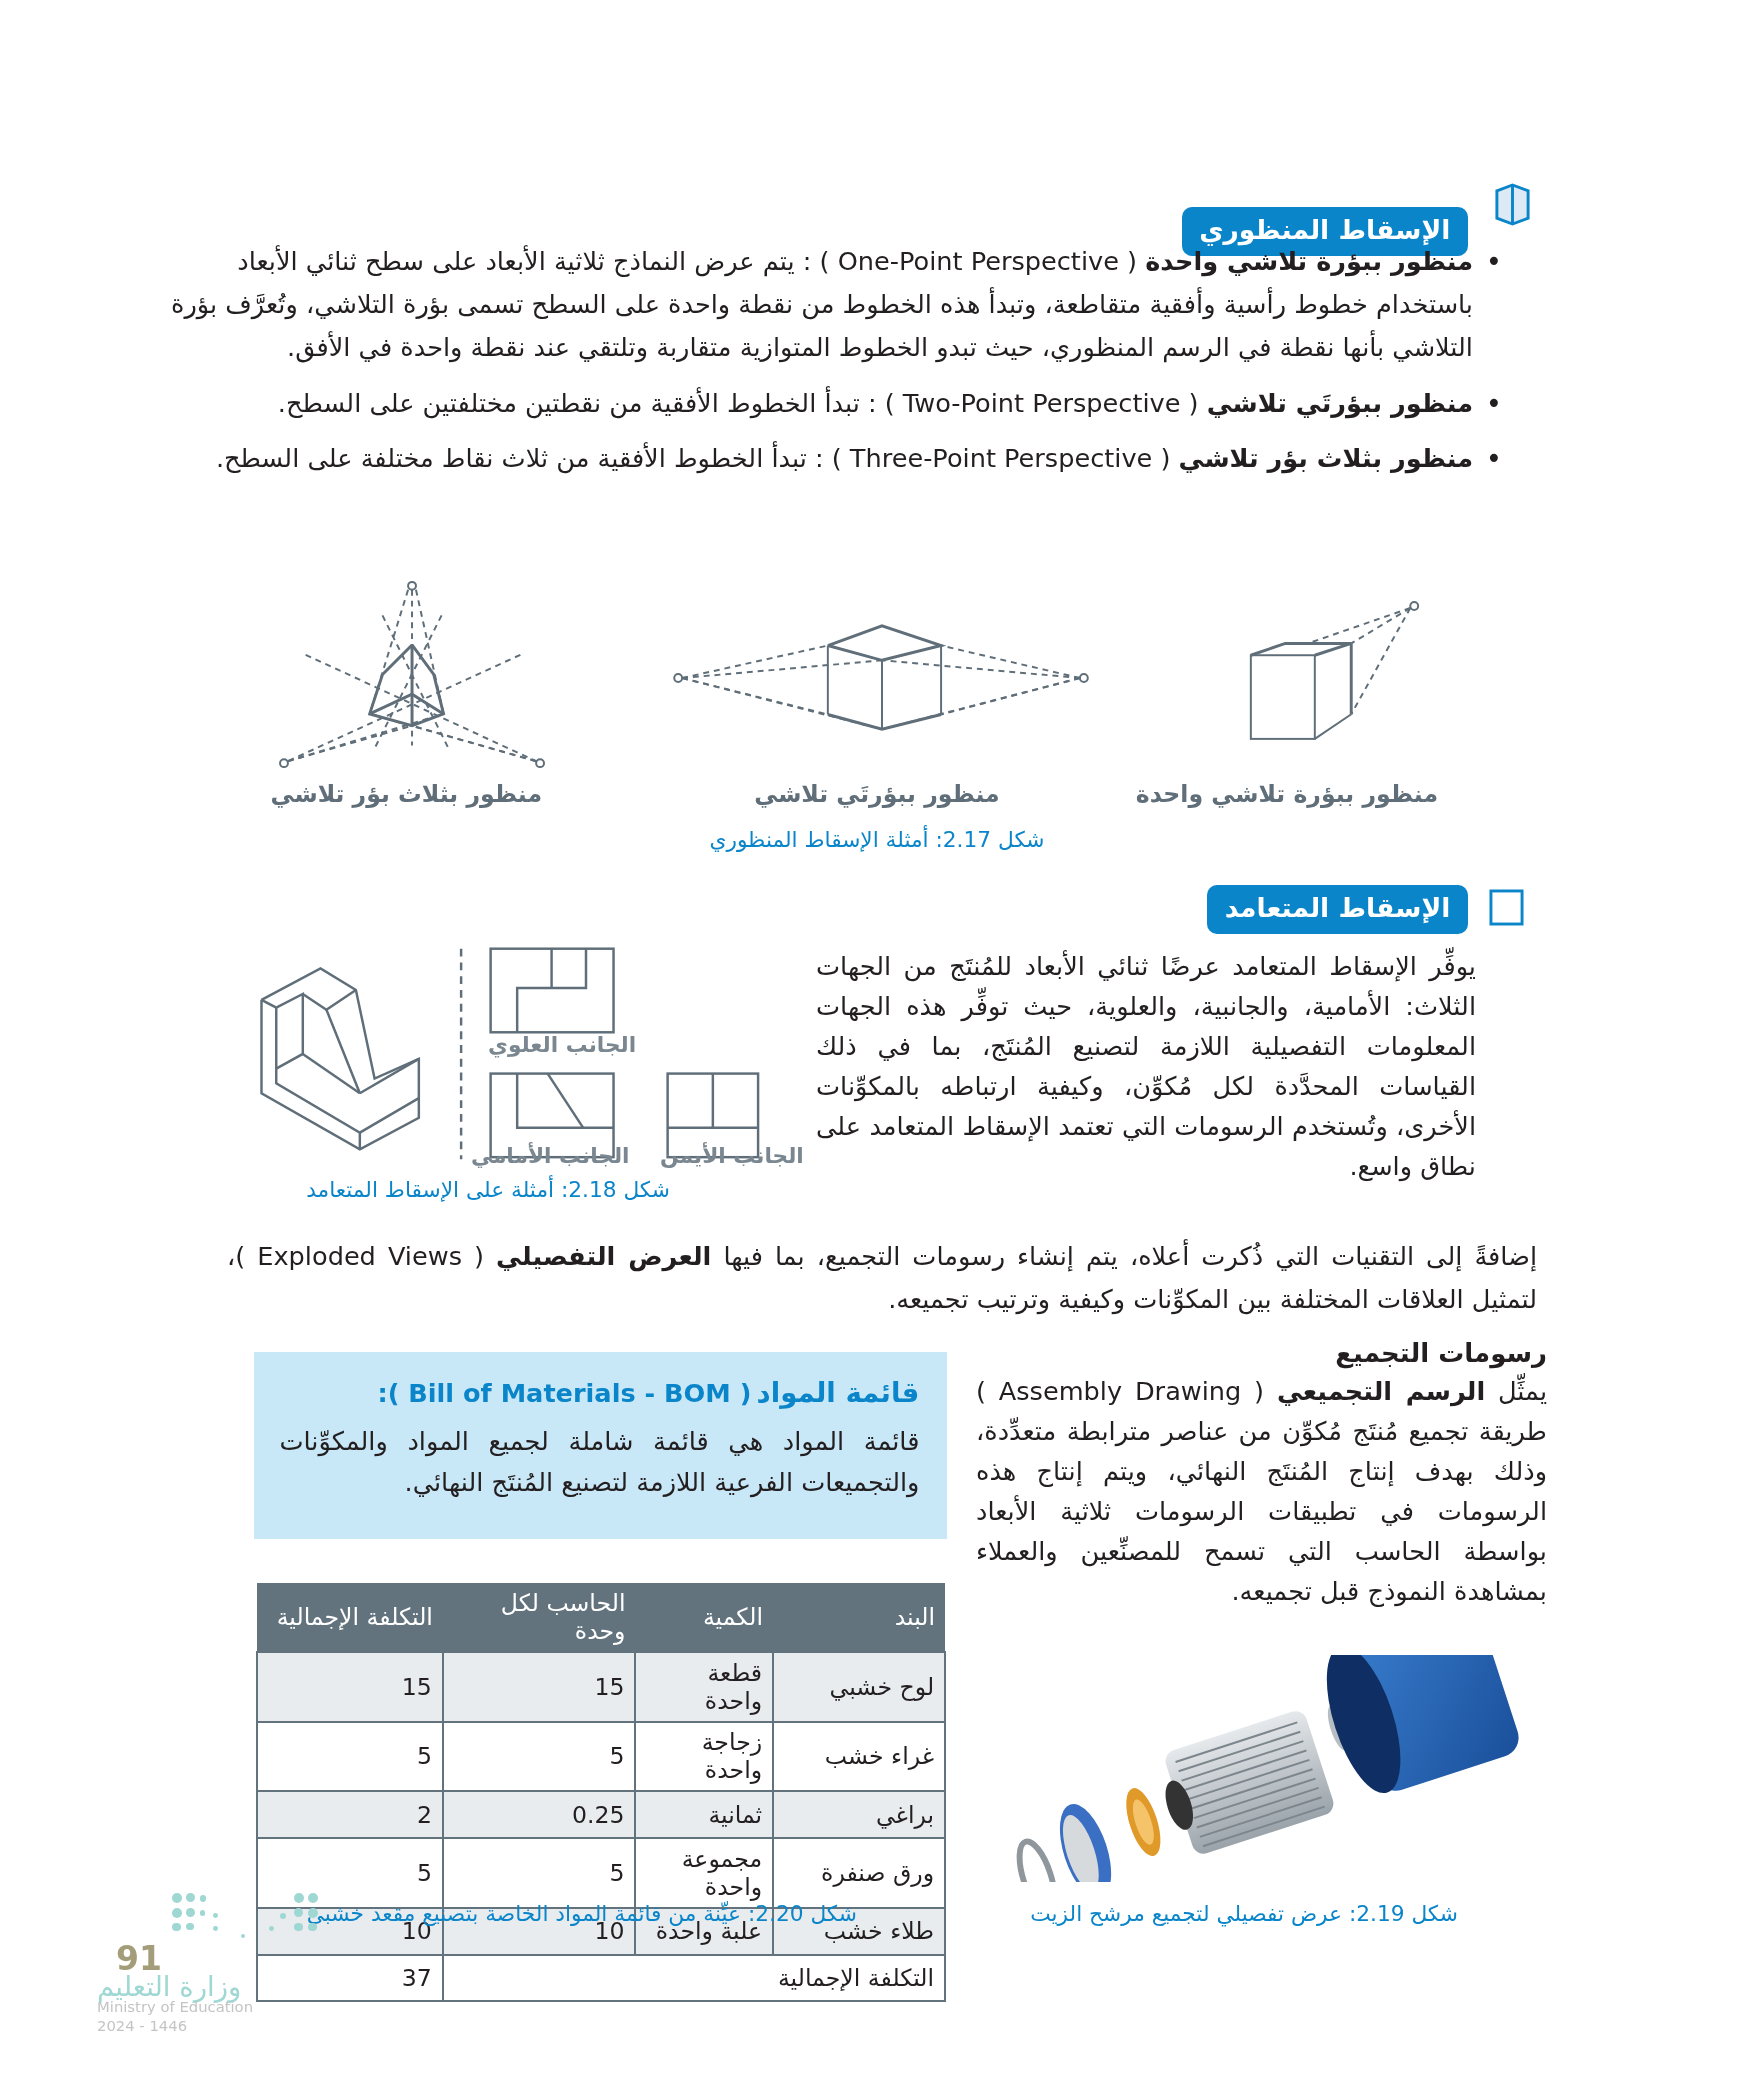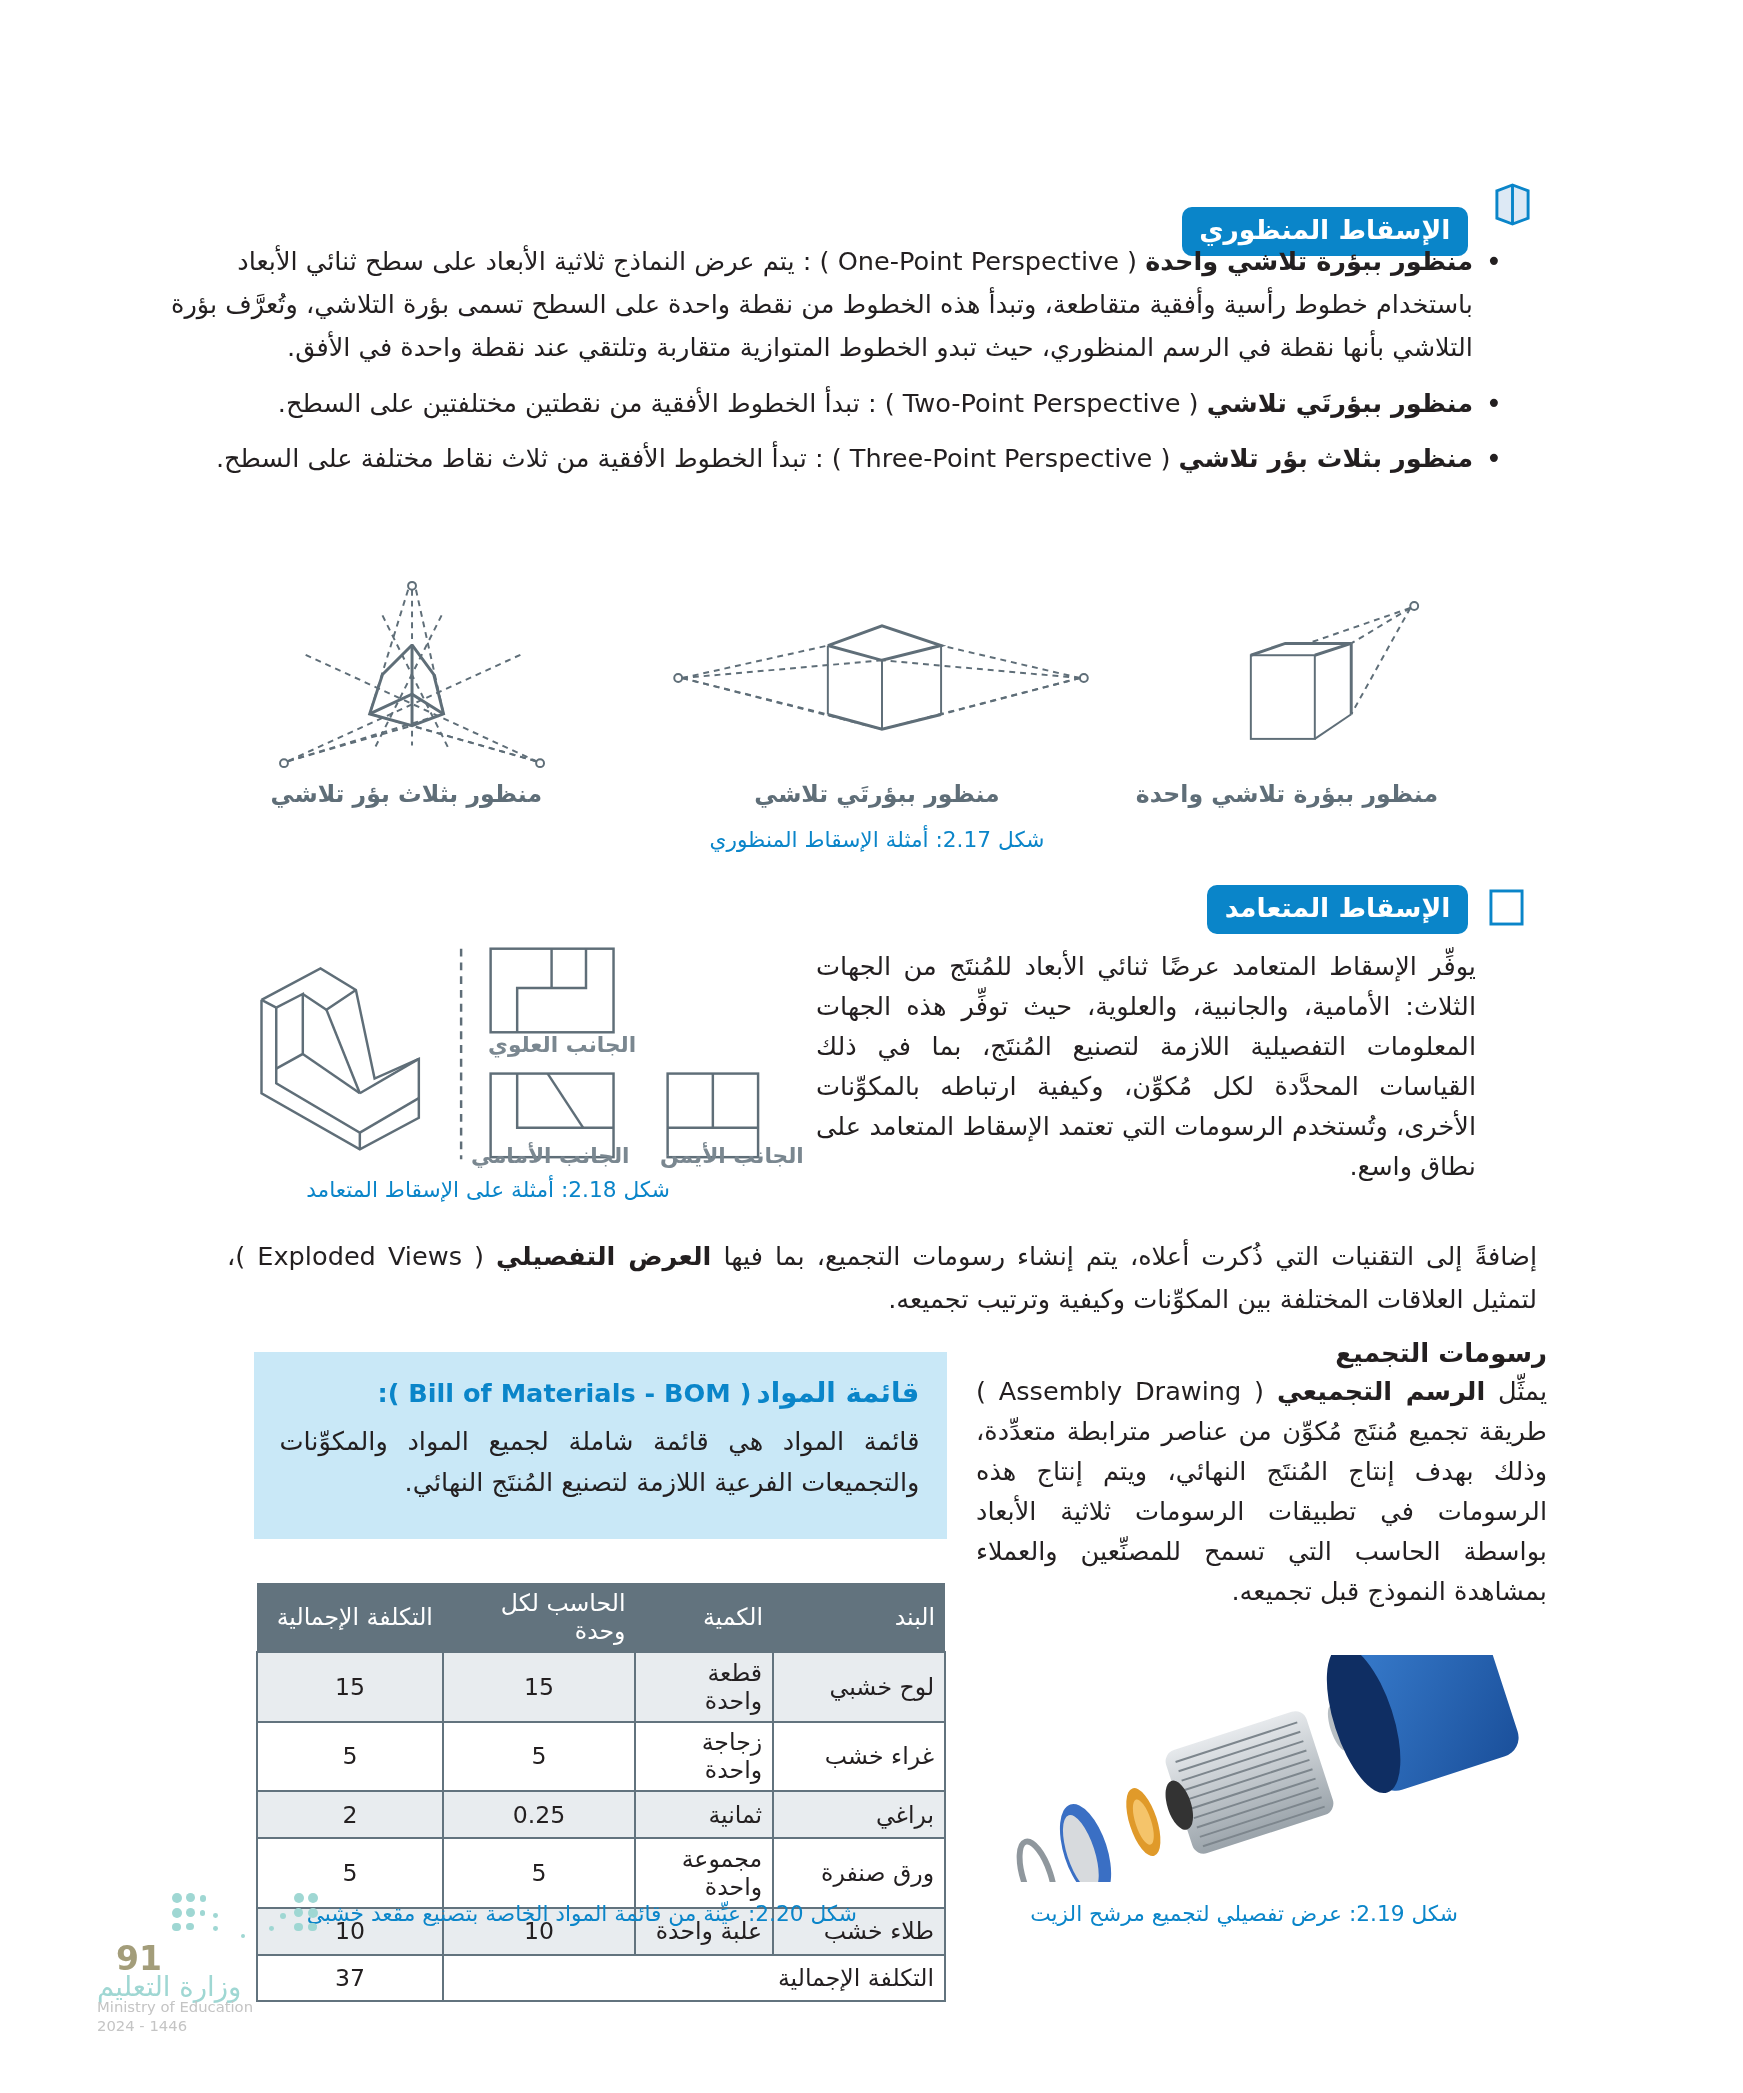--- a/index.html
+++ b/index.html
@@ -14,21 +14,21 @@
   .bullets li::before { content:"\2022"; position:absolute; right:5.9px; top:0; font-size:27.6px; color:#231f20; }
   .bold { font-weight:bold; }
   .fig-label { font-size:23.6px; font-weight:bold; color:#5f6e78; text-align:center; white-space:nowrap; }
   .caption { font-size:21.7px; color:#0a85c9; text-align:center; white-space:nowrap; }
   .ortho-lbl { font-size:21.7px; font-weight:bold; color:#7a8790; white-space:nowrap; }
   .bombox { background:#c9e8f7; }
   .bomtitle { color:#0a85c9; font-weight:bold; font-size:27.6px; }
   table.bom { border-collapse:collapse; font-size:23.6px; direction:rtl; width:100%; }
   table.bom th { background:#62737e; color:#fff; font-weight:normal; text-align:right; padding:5.9px 9.9px; height:33px; }
   table.bom td { border:2px solid #62737e; padding:5.9px 9.9px; height:33px; text-align:right; }
-  table.bom td.num { text-align:center; }
+  table.bom td.num { text-align:right; }
   table.bom tr.shade td { background:#e8ecef; }
   .logo-dot { position:absolute; border-radius:50%; background:#9fd7d3; }
 </style>
 </head>
 <body>
 
 <div class="abs" style="left:1493px; top:183px; width:39px; height:43px;">
   <svg width="39" height="43" viewBox="0 0 40 44">
     <polygon points="4,8 20,2 36,8 36,36 20,42 4,36" fill="#dde9f5" stroke="#0a85c9" stroke-width="3"></polygon>
     <line x1="20" y1="2" x2="20" y2="42" stroke="#0a85c9" stroke-width="3"></line>

